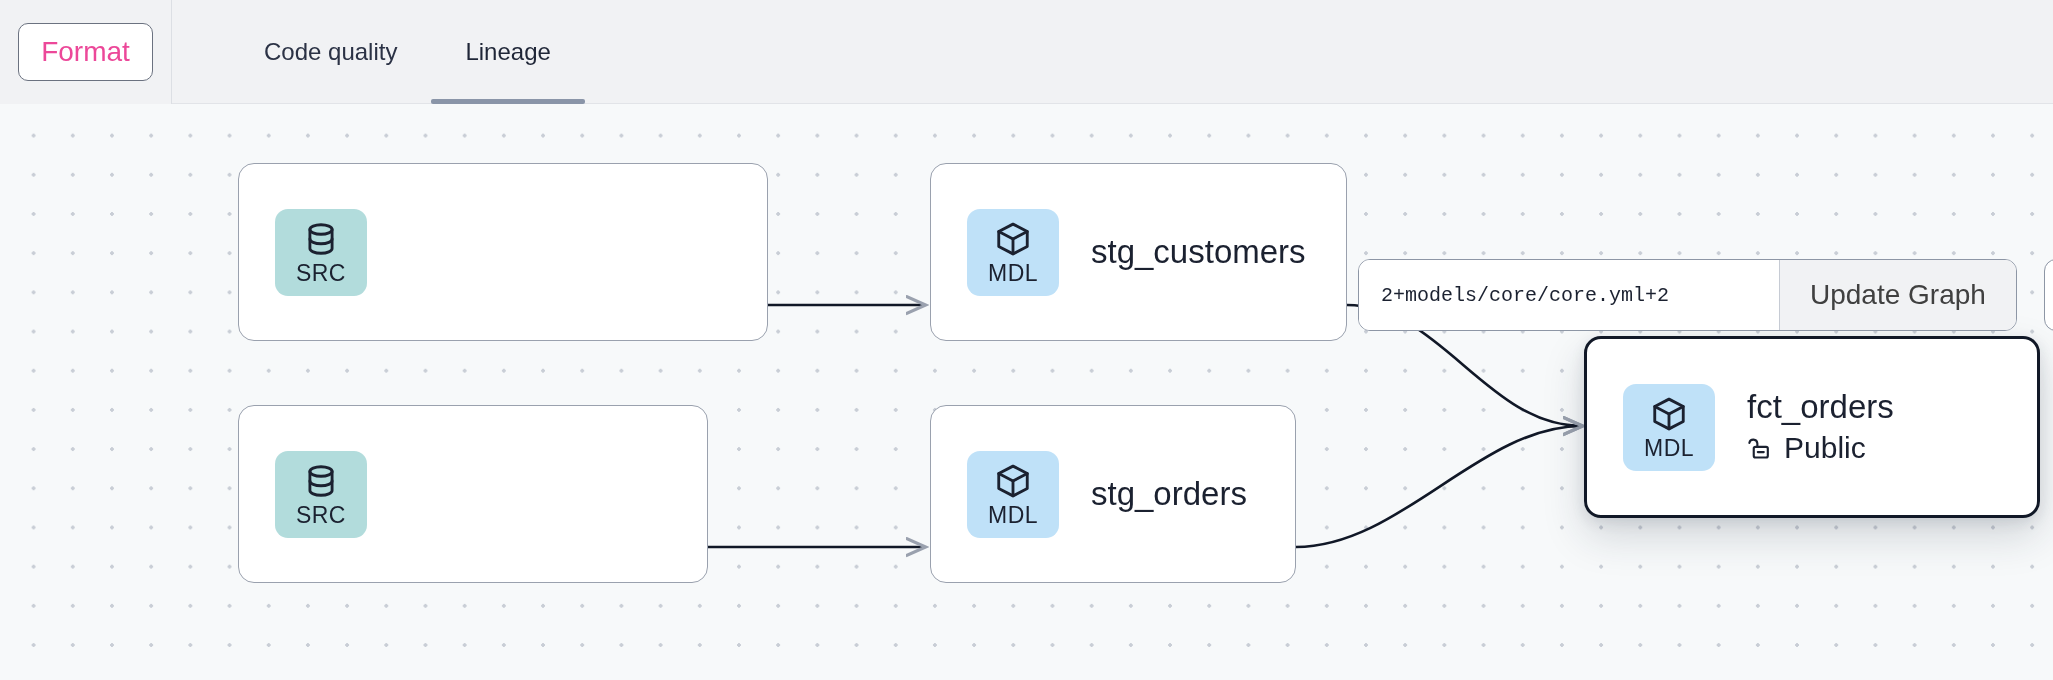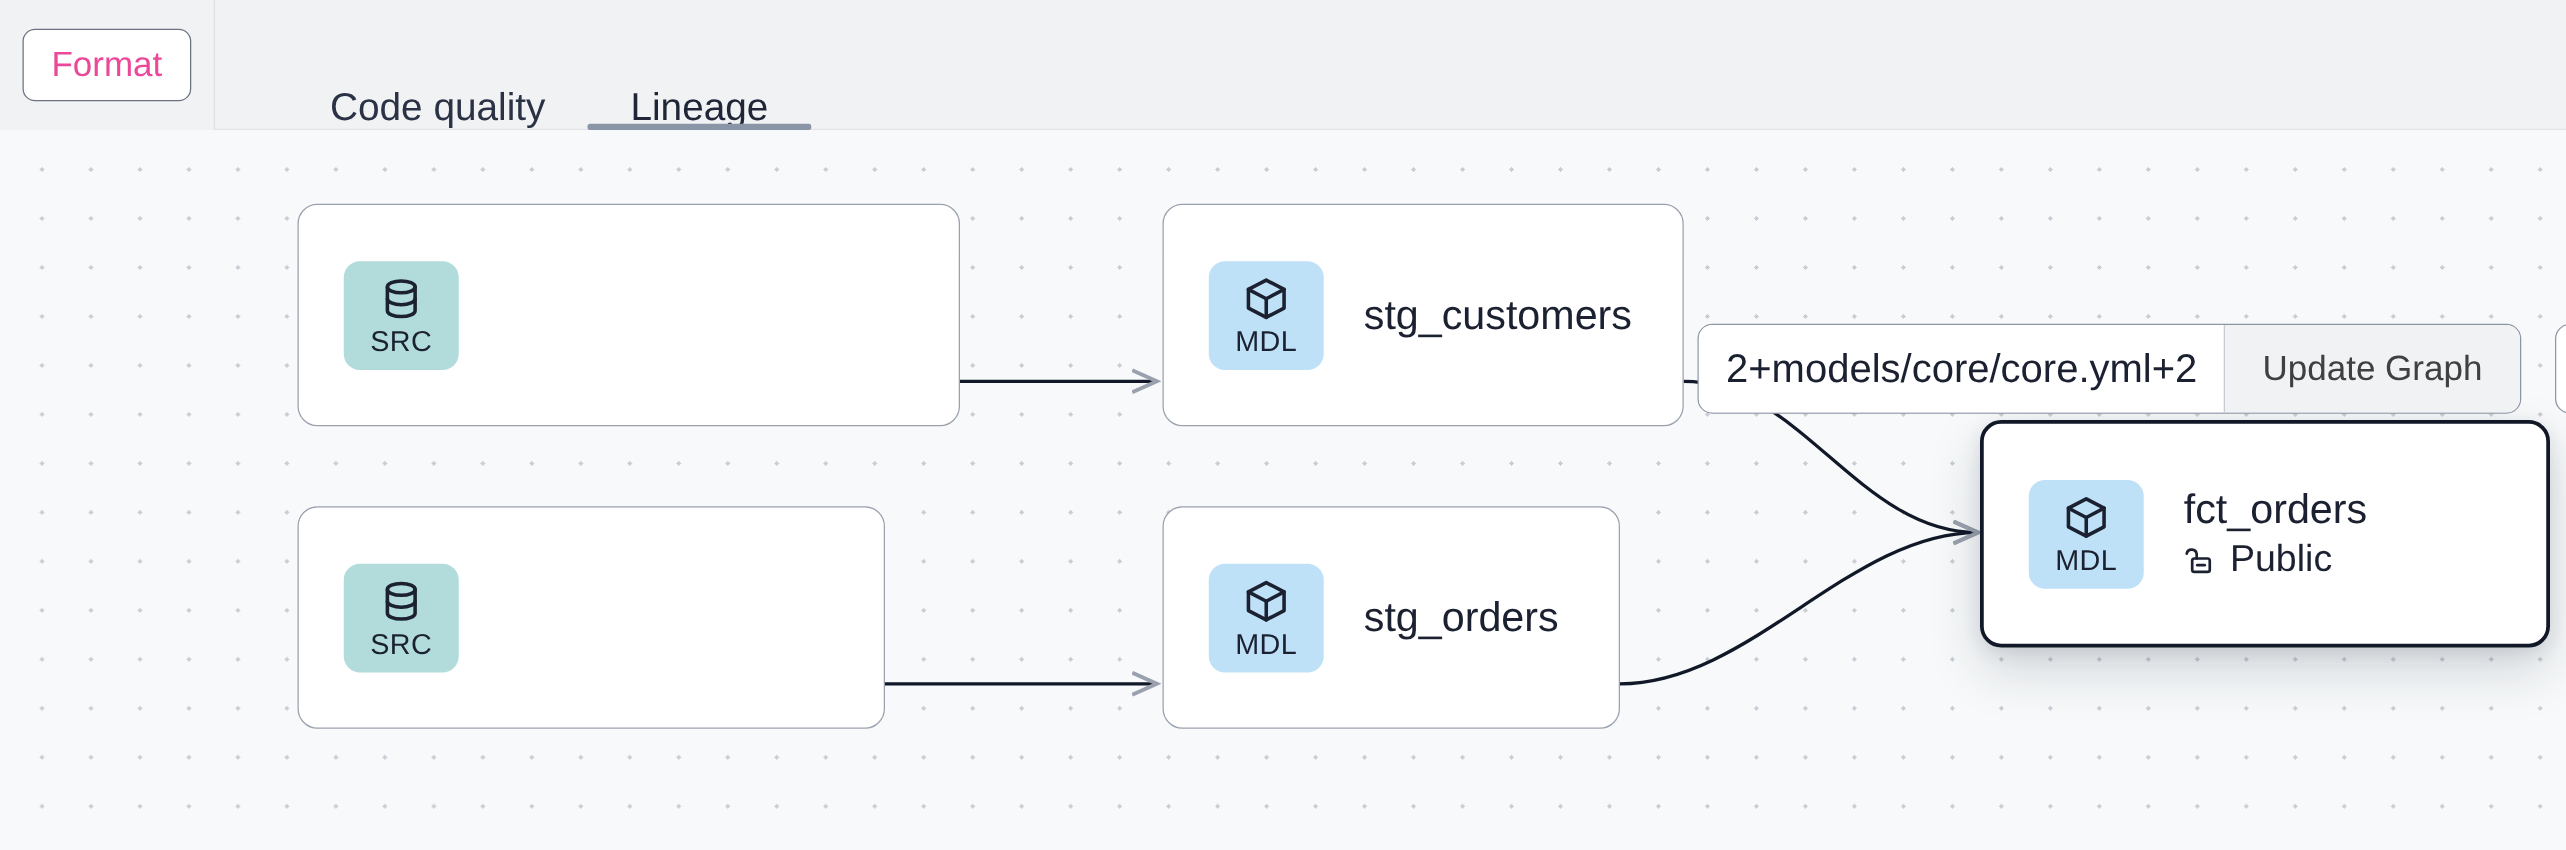--- a/index.html
+++ b/index.html
@@ -34,23 +34,23 @@
     line-height: 1;
     cursor: pointer;
     font-family: "Liberation Sans", sans-serif;
   }
   #tabs {
     display: flex; align-items: stretch; height: 104px;
     padding-left: 58px;
   }
   .tab {
     position: relative;
-    display: flex; align-items: flex-end;
+    display: flex; align-items: center;
     padding: 0 34px;
-    font-size: 31px;
+    font-size: 24px;
     color: #2b3245;
     cursor: pointer;
     white-space: nowrap;
   }
   .tab.active { color: #1f2637; }
   .tab.active::after {
     content: "";
     position: absolute; left: 0; right: 0; bottom: 0;
     height: 5px; background: #8a95a8;
     border-radius: 2px;
@@ -138,23 +138,23 @@
     border: 1.7px solid #8d96a5;
     border-radius: 12px;
     overflow: hidden;
     background: #ffffff;
   }
   #selector-input {
     width: 420px; height: 100%;
     border: none; outline: none;
     background: #ffffff;
     padding: 0 22px;
-    font-size: 32px;
-    color: #1b2130;
-    font-family: Liberation Sans, sans-serif;
+    font-size: 20px;
+    color: #1b2130;
+    font-family: Liberation Mono, monospace;
   }
   #update-graph-button {
     height: 100%;
     border: none;
     border-left: 1.7px solid #c6cbd4;
     background: #f1f2f4;
     color: #404040;
     font-size: 28px;
     padding: 0 30px;
     cursor: pointer;

